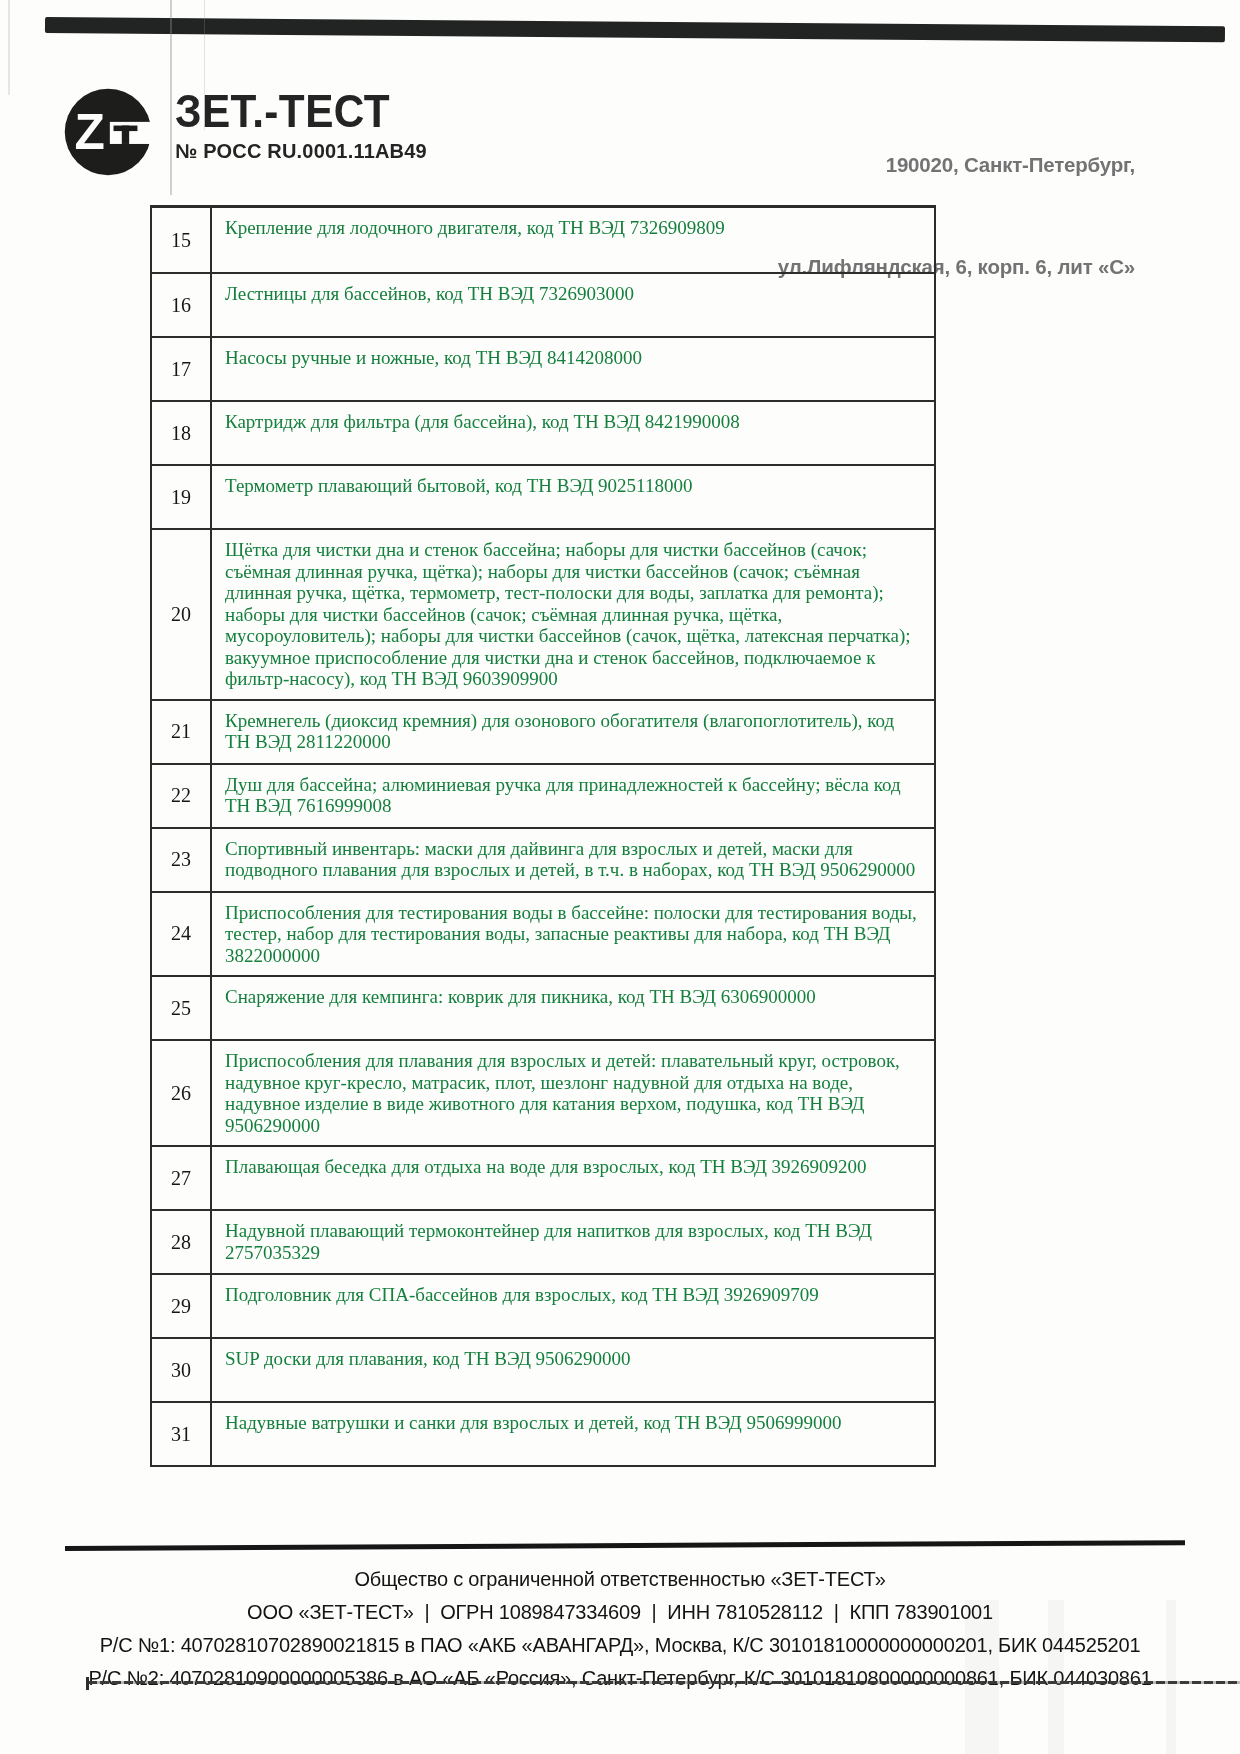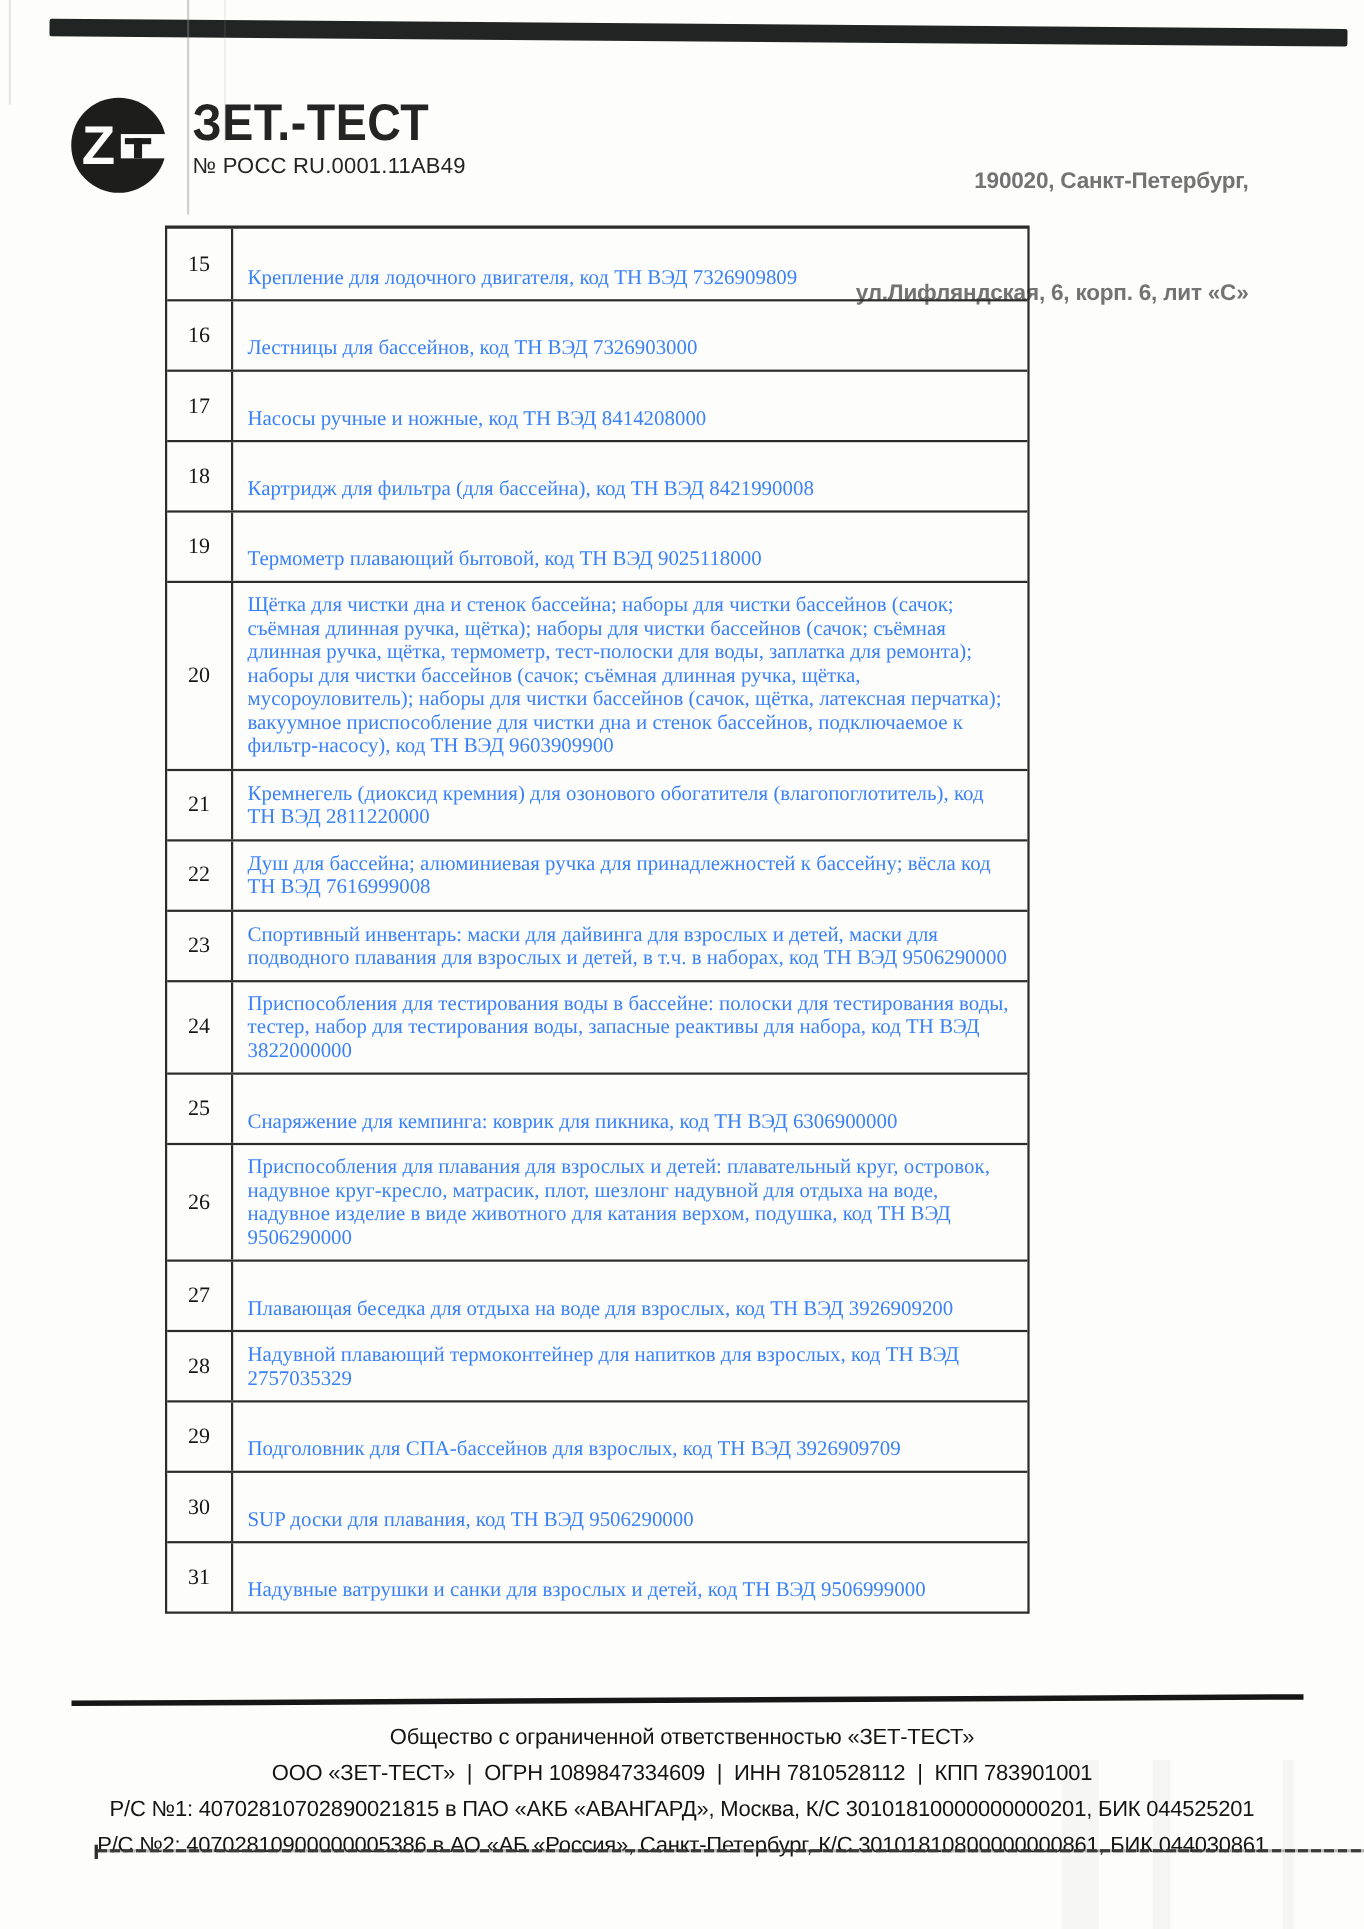--- a/index.html
+++ b/index.html
@@ -26,44 +26,44 @@
   .streak-2 { position:absolute; left:1048px; top:1600px; width:16px; height:154px; background:rgba(0,0,0,.030); }
   .streak-3 { position:absolute; left:1166px; top:1600px; width:10px; height:154px; background:rgba(0,0,0,.030); }
 
   
   .logo-wrap { position:absolute; left:62px; top:86px; width:92px; height:92px; }
   .brand { position:absolute; left:175px; top:86px; }
   .brand-title {
     display:inline-block; font-size:47px; font-weight:700; letter-spacing:.5px;
     transform:scaleX(.90); transform-origin:left center; color:#242424; line-height:1.05;
   }
-  .brand-reg { font-size:20px; font-weight:400; margin-top:5px; letter-spacing:.2px; color:#242424; }
+  .brand-reg { font-size:20px; font-weight:700; margin-top:5px; letter-spacing:.2px; color:#242424; }
   .address {
     position:absolute; top:80px; right:105px; text-align:right;
     font-size:20.5px; font-weight:700; line-height:34px; letter-spacing:-.2px; color:#737373;
     white-space:pre;
   }
 
   
   .ptable {
     position:absolute; left:150px; top:205px; width:786px;
     border:2px solid #2c2c2a; border-top-width:3px;
     box-sizing:border-box;
   }
   .prow { display:flex; border-top:2px solid #2c2c2a; min-height:64px; box-sizing:border-box; }
   .prow:first-child { border-top:none; }
   .cell-num {
     flex:0 0 58px; border-right:2px solid #2c2c2a;
     display:flex; align-items:center; justify-content:center;
     font-family:"Liberation Serif", serif; font-size:20px; color:#161616;
   }
   .cell-text {
-    flex:1; display:flex; align-items:flex-end;
+    flex:1; display:flex; align-items:flex-start;
     padding:9px 16px 9px 13px;
-    font-family:"Liberation Serif", serif; font-size:19px; line-height:21.5px; color:#3b82f6;
+    font-family:"Liberation Serif", serif; font-size:19px; line-height:21.5px; color:#15803d;
   }
 
   
   .footer-rule {
     position:absolute; left:65px; top:1546px; width:1120px; height:5px;
     background:#161616; transform:rotate(-0.3deg); transform-origin:left center;
   }
   .footer-lines {
     position:absolute; left:0; top:1563px; width:1240px; text-align:center;
     font-size:20px; line-height:33px; font-weight:400; letter-spacing:-.2px; color:#141414;

